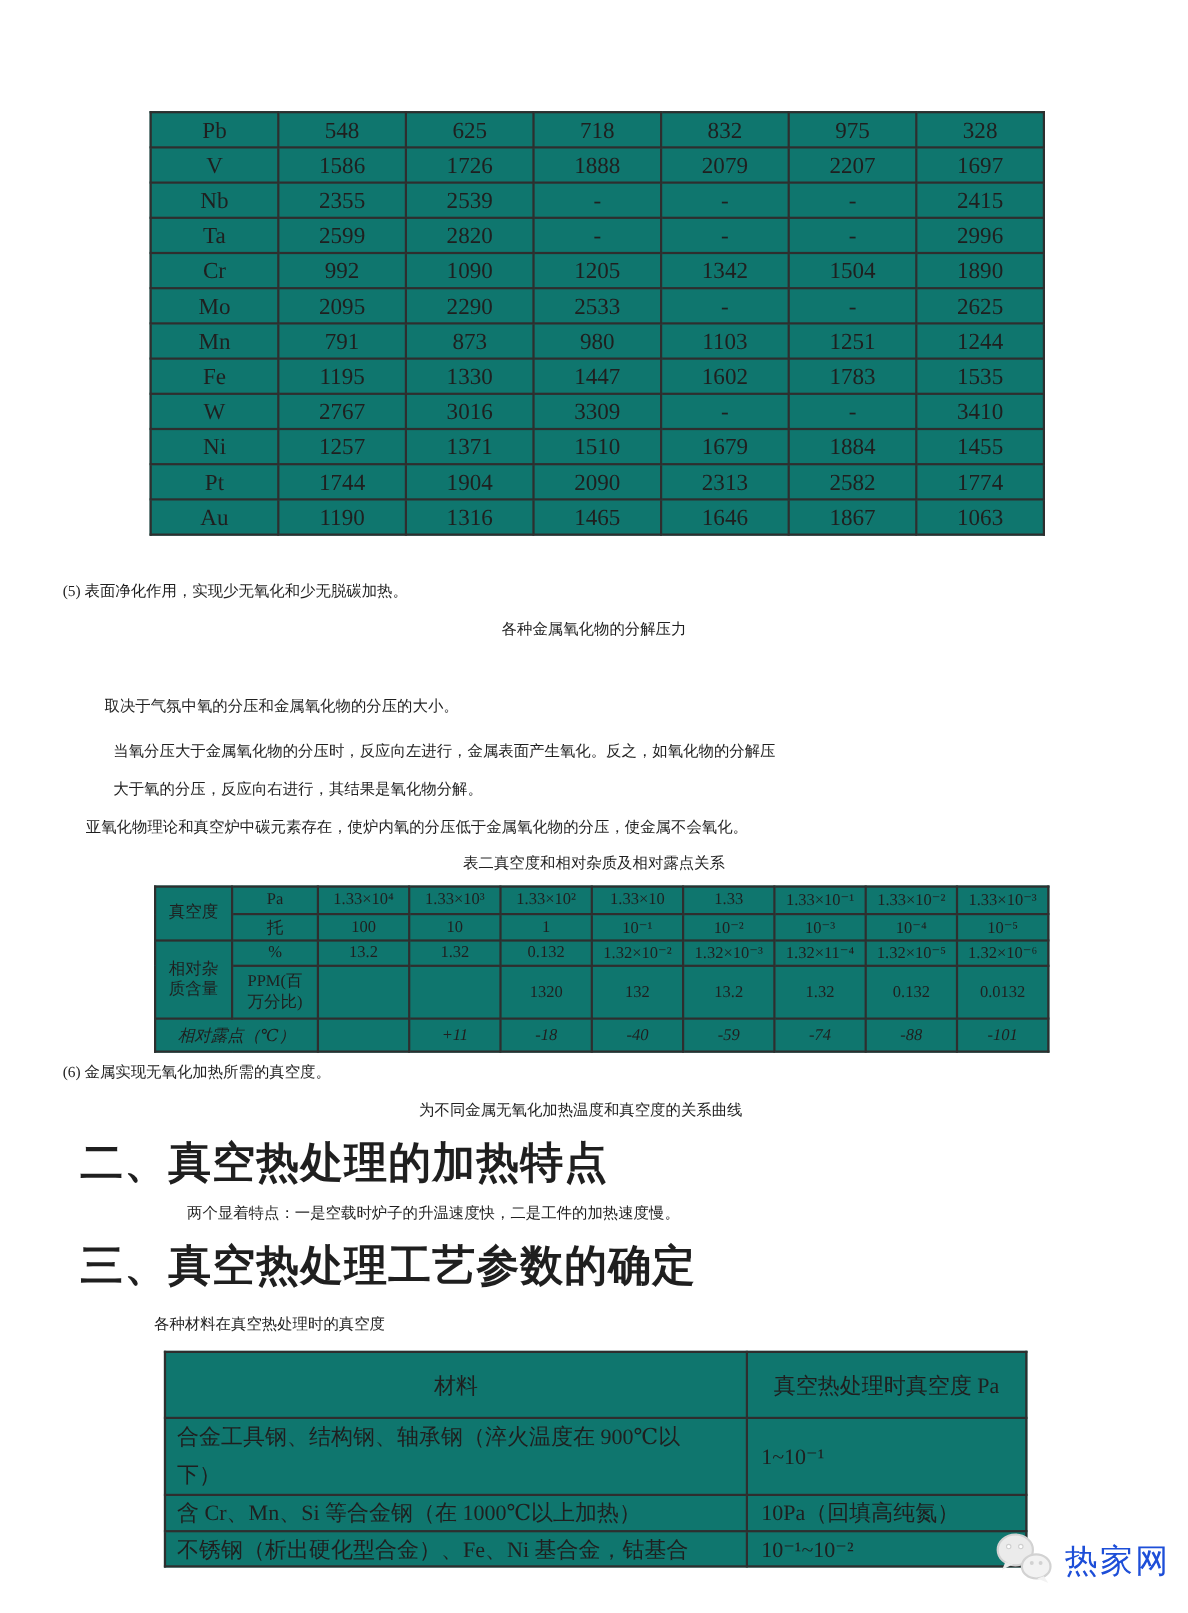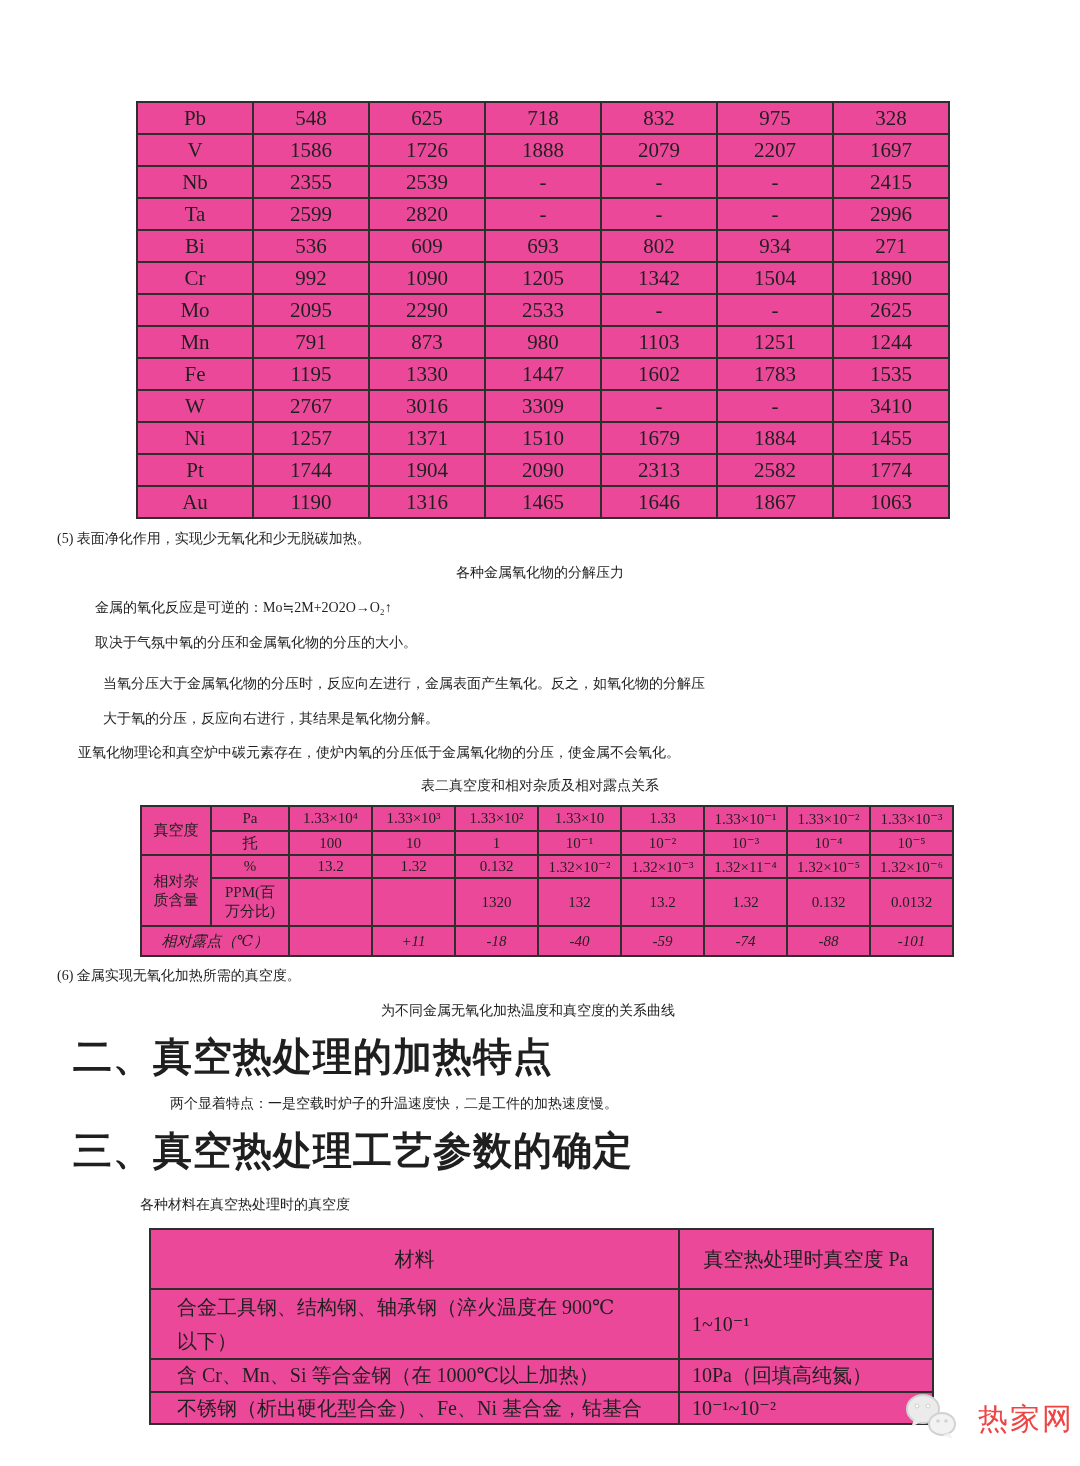--- a/index.html
+++ b/index.html
@@ -1,48 +1,48 @@
 <!DOCTYPE html>
 <html><head>
 <meta charset="utf-8">
 <style>
   html,body{margin:0;padding:0;background:#ffffff;}
   .page{position:relative;width:1080px;height:1466px;background:#ffffff;
         font-family:"Liberation Serif","DejaVu Serif",serif;color:#1f1f1f;overflow:hidden;}
 
-  table{border-collapse:collapse;table-layout:fixed;position:absolute;background:#ec4899;}
+  table{border-collapse:collapse;table-layout:fixed;position:absolute;background:#0f766e;}
   td,th{border:2px solid #2e2e2e;text-align:center;vertical-align:middle;overflow:hidden;padding:0;
         font-weight:normal;}
 
   
   #t1{left:136px;top:101px;width:812px;font-size:21px;}
   #t1 tr{height:32px;}
 
   
   #t2{left:140px;top:805px;width:812px;font-size:15px;}
   #t2 tr.h25{height:25px;} #t2 tr.h24{height:24px;} #t2 tr.h23{height:23px;}
   #t2 tr.h48{height:48px;border-radius:16px;} #t2 tr.h30{height:30px;font-style:italic;}
   #t2 .lblspan{display:inline-block;width:52px;line-height:19px;}
   #t2 .ppmspan{display:inline-block;width:62px;line-height:19px;word-break:break-all;}
 
   
   #t3{left:149px;top:1228px;width:783px;font-size:20px;}
   #t3 tr.hh{height:60px;} #t3 tr.r1{height:70px;} #t3 tr.r2{height:33px;} #t3 tr.r3{height:32px;}
-  #t3 td.mat{text-align:left;padding-left:26px;}
+  #t3 td.mat{text-align:left;padding-left:10px;}
   #t3 td.wrap{padding-right:46px;line-height:34px;}
   #t3 td.nowrap{white-space:nowrap;}
   #t3 td.vac{text-align:left;padding-left:12px;white-space:nowrap;}
 
   .txt{position:absolute;font-size:14px;line-height:26px;white-space:nowrap;}
   .center{left:0;width:1080px;text-align:center;}
   .h1{position:absolute;font-family:"Liberation Sans","DejaVu Sans",sans-serif;
       font-weight:bold;font-size:39px;white-space:nowrap;letter-spacing:1px;}
 
   .watermark{position:absolute;left:902px;top:1392px;display:flex;align-items:center;}
-  .watermark .wm-label{font-size:30px;color:#ef4444;letter-spacing:2px;margin-left:18px;
+  .watermark .wm-label{font-size:30px;color:#1d4ed8;letter-spacing:2px;margin-left:8px;
       font-family:"Liberation Sans","DejaVu Sans",sans-serif;}
 </style>
 </head>
 <body>
 
 <div class="page">
 
   <table id="t1">
     <colgroup>
         <col style="width:116px">
@@ -84,29 +84,20 @@
         <tr>
           <td>Ta</td>
           <td>2599</td>
           <td>2820</td>
           <td>-</td>
           <td>-</td>
           <td>-</td>
           <td>2996</td>
         </tr>
         <tr>
-          <td>Bi</td>
-          <td>536</td>
-          <td>609</td>
-          <td>693</td>
-          <td>802</td>
-          <td>934</td>
-          <td>271</td>
-        </tr>
-        <tr>
           <td>Cr</td>
           <td>992</td>
           <td>1090</td>
           <td>1205</td>
           <td>1342</td>
           <td>1504</td>
           <td>1890</td>
         </tr>
         <tr>
           <td>Mo</td>
@@ -169,21 +160,20 @@
           <td>1465</td>
           <td>1646</td>
           <td>1867</td>
           <td>1063</td>
         </tr>
       </tbody>
   </table>
 
   <div class="txt" style="left:57px;top:526px">(5) 表面净化作用，实现少无氧化和少无脱碳加热。</div>
   <div class="txt center" style="top:560px">各种金属氧化物的分解压力</div>
-  <div class="txt" style="left:95px;top:595px">金属的氧化反应是可逆的：Mo≒2M+2O2O→O₂↑</div>
   <div class="txt" style="left:95px;top:630px">取决于气氛中氧的分压和金属氧化物的分压的大小。</div>
   <div class="txt" style="left:103px;top:671px">当氧分压大于金属氧化物的分压时，反应向左进行，金属表面产生氧化。反之，如氧化物的分解压</div>
   <div class="txt" style="left:103px;top:706px">大于氧的分压，反应向右进行，其结果是氧化物分解。</div>
   <div class="txt" style="left:78px;top:740px">亚氧化物理论和真空炉中碳元素存在，使炉内氧的分压低于金属氧化物的分压，使金属不会氧化。</div>
   <div class="txt center" style="top:773px">表二真空度和相对杂质及相对露点关系</div>
 
   <table id="t2">
     <colgroup>
         <col style="width:70px">
         <col style="width:78px">

